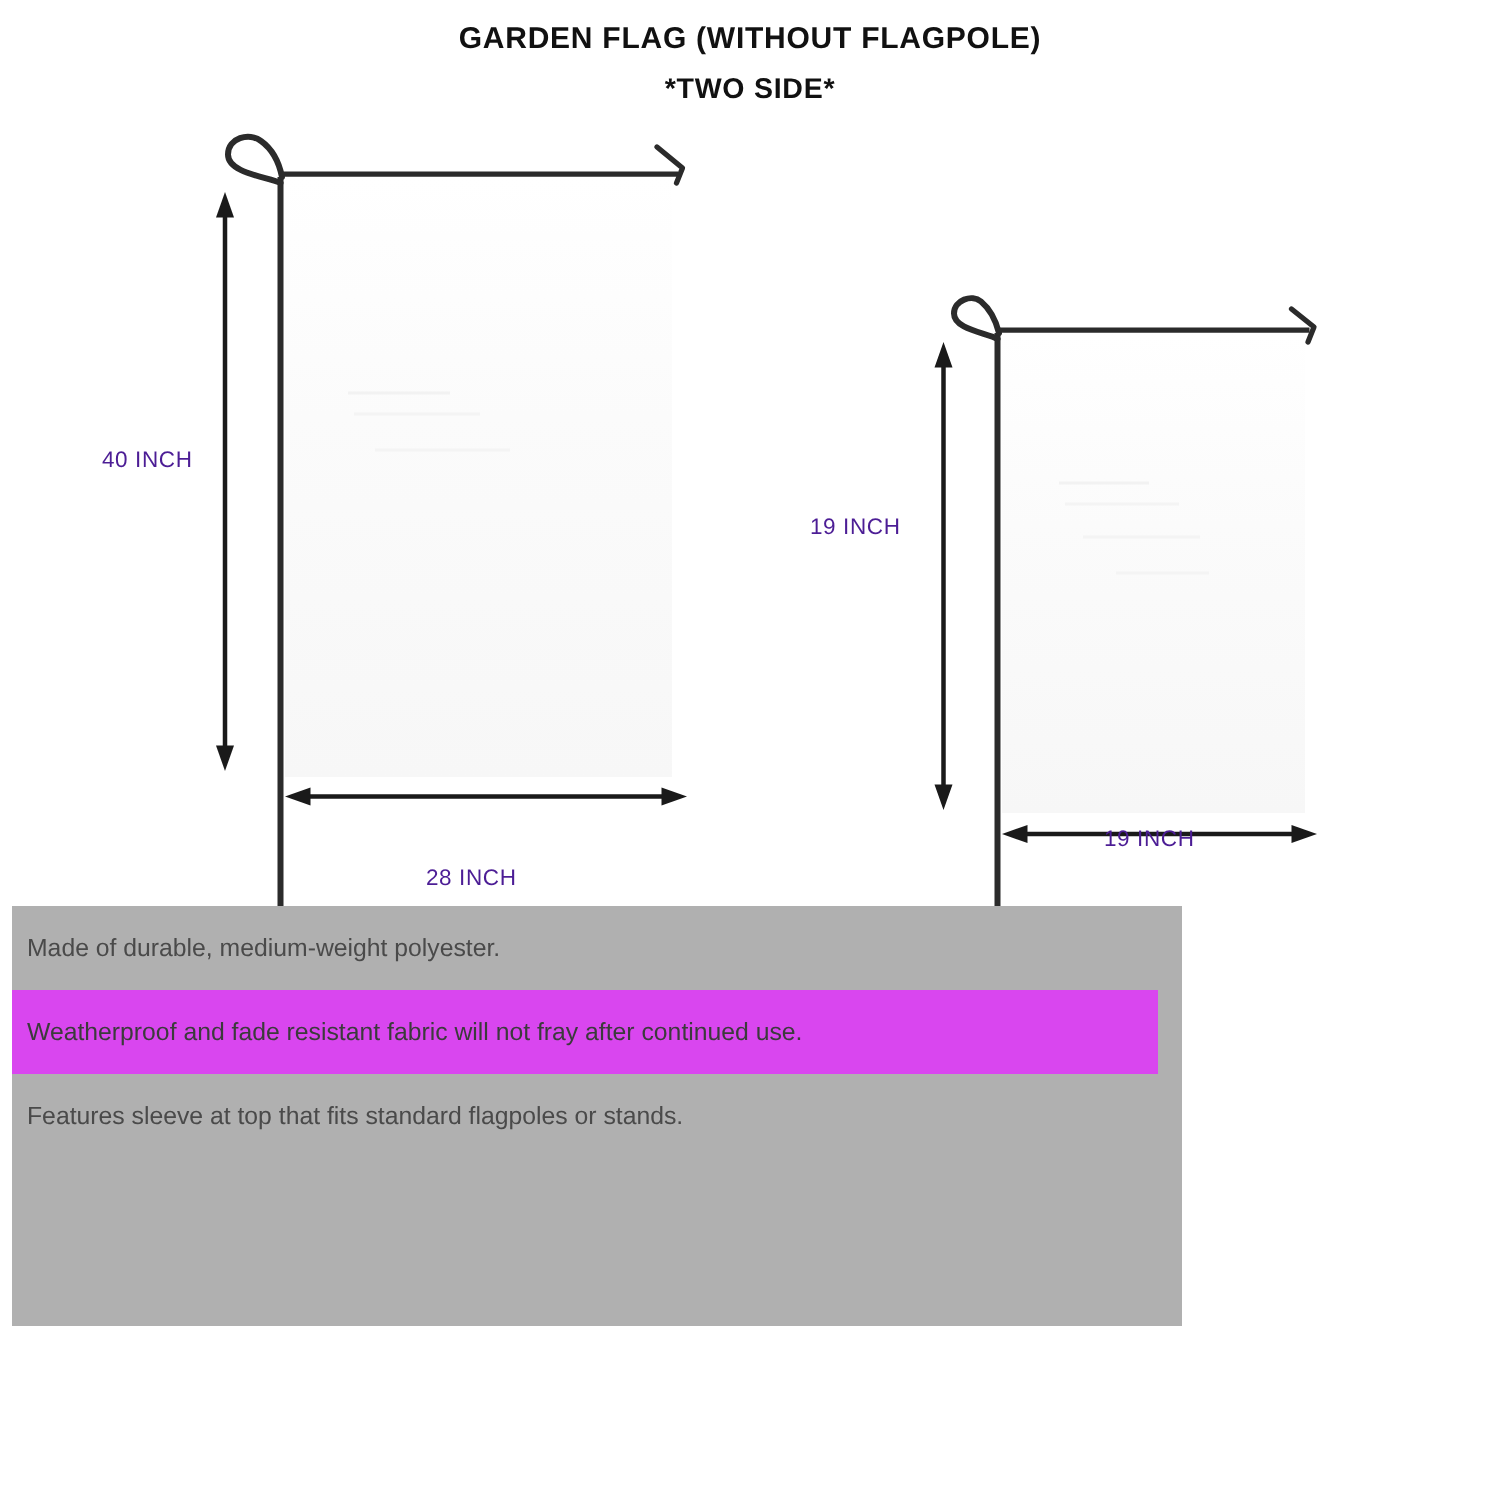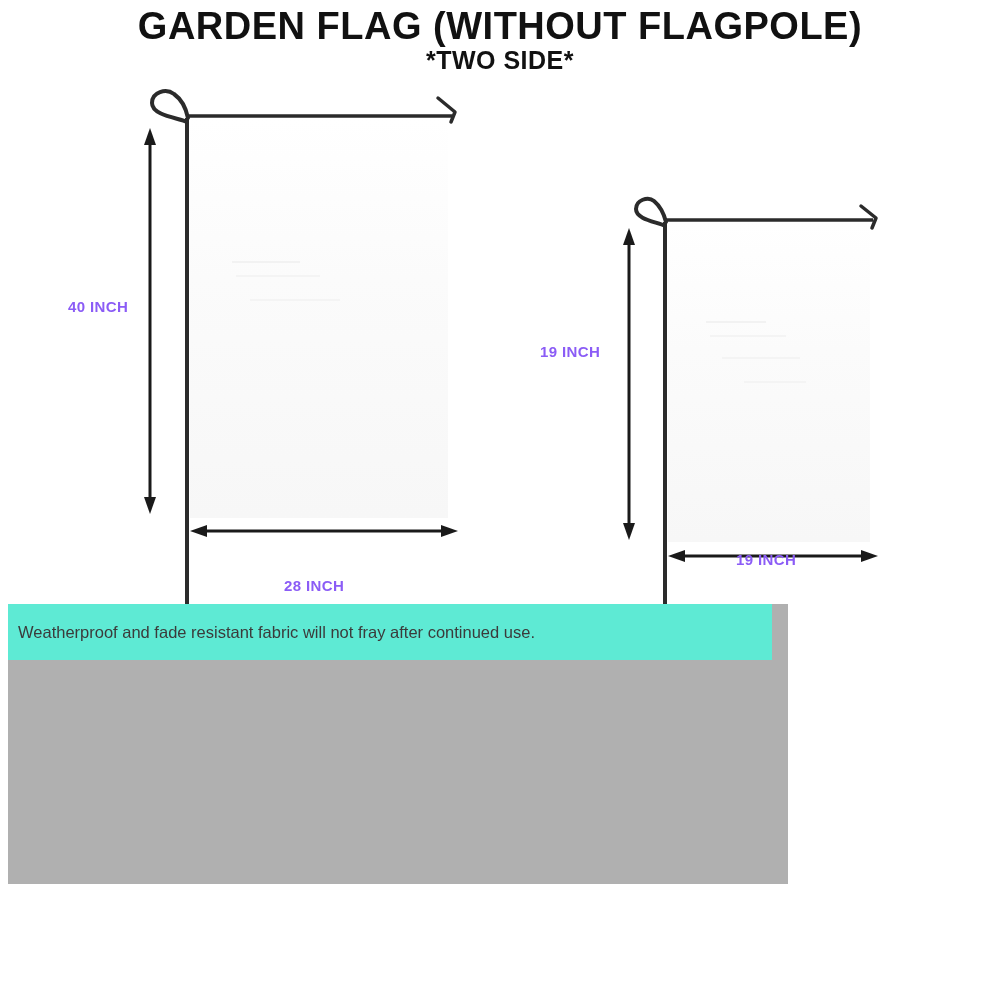--- a/index.html
+++ b/index.html
@@ -17,28 +17,28 @@
 
   
   #title-block {
     position: absolute;
     top: 8px;
     left: 0;
     width: 1000px;
     text-align: center;
   }
   #title-line1 {
-    font-size: 38px;
+    font-size: 20px;
     font-weight: bold;
     letter-spacing: 0.5px;
     color: #111111;
     line-height: 36px;
   }
   #title-line2 {
-    font-size: 25px;
+    font-size: 19px;
     font-weight: bold;
     letter-spacing: 0.5px;
     color: #111111;
     line-height: 32px;
   }
 
   
   #diagram {
     position: absolute;
     top: 0;
@@ -51,22 +51,22 @@
   .flag-fabric {
     position: absolute;
     background: #fcfcfc;
     background-image: linear-gradient(180deg, #ffffff 0%, #fbfbfb 40%, #f7f7f7 100%);
   }
 
   
   .dim-label {
     position: absolute;
     font-size: 15px;
-    font-weight: bold;
-    color: #8b5cf6;
+    font-weight: normal;
+    color: #4c1d95;
     letter-spacing: 0.4px;
     white-space: nowrap;
   }
 
   
   #features {
     position: absolute;
     left: 8px;
     top: 604px;
     width: 780px;
@@ -79,21 +79,21 @@
     box-sizing: border-box;
     font-size: 16.5px;
     color: #3b3b3b;
     font-family: "Liberation Sans", sans-serif;
   }
   .feature-row.shaded {
     background: #b0b0b0;
     color: #4a4a4a;
   }
   .feature-row.plain {
-    background: #5eead4;
+    background: #d946ef;
     color: #3b3b3b;
   }
   
   #features-bg {
     position: absolute;
     left: 8px;
     top: 604px;
     width: 780px;
     height: 280px;
     background: #b0b0b0;
@@ -164,17 +164,23 @@
 
   <div class="dim-label" style="left:68px; top:298px;">40 INCH</div>
   <div class="dim-label" style="left:284px; top:537px;margin-top:40px;">28 INCH</div>
   <div class="dim-label" style="left:540px; top:343px;">19 INCH</div>
   <div class="dim-label" style="left:736px; top:551px;">19 INCH</div>
 </div>
 
 <div id="features-bg"></div>
 <div id="features">
   <div id="features-inner">
+    <div class="feature-row shaded">
+      <span>Made of durable, medium-weight polyester.</span>
+    </div>
     <div class="feature-row plain">
       <span>Weatherproof and fade resistant fabric will not fray after continued use.</span>
+    </div>
+    <div class="feature-row shaded">
+      <span>Features sleeve at top that fits standard flagpoles or stands.</span>
     </div>
   </div>
 </div>
 
 </body></html>

